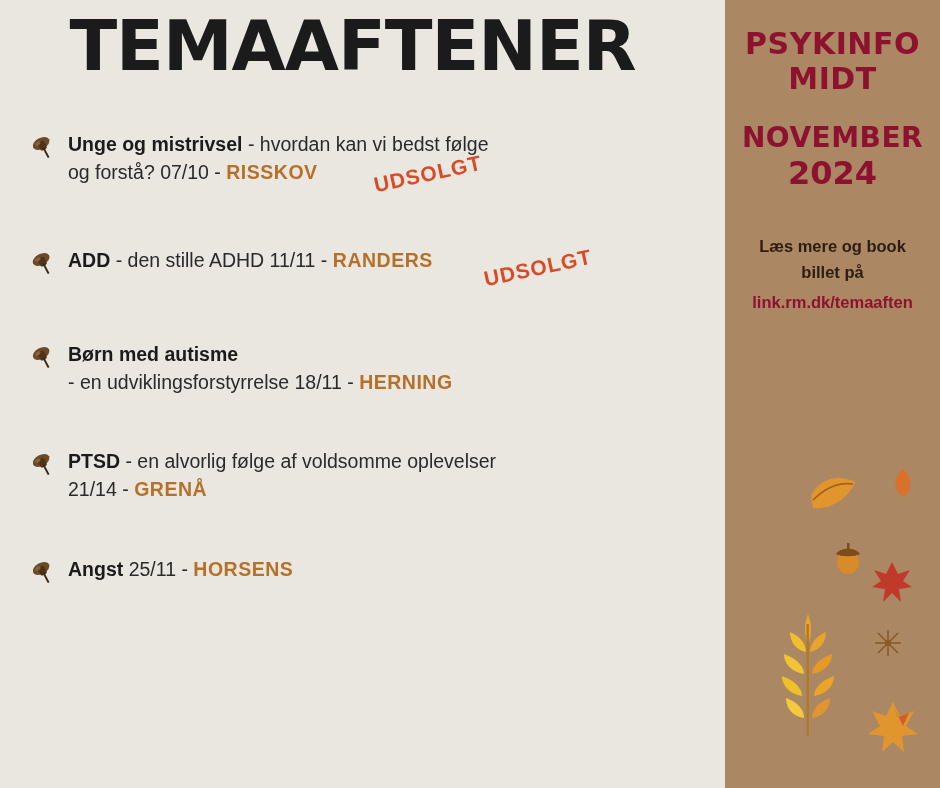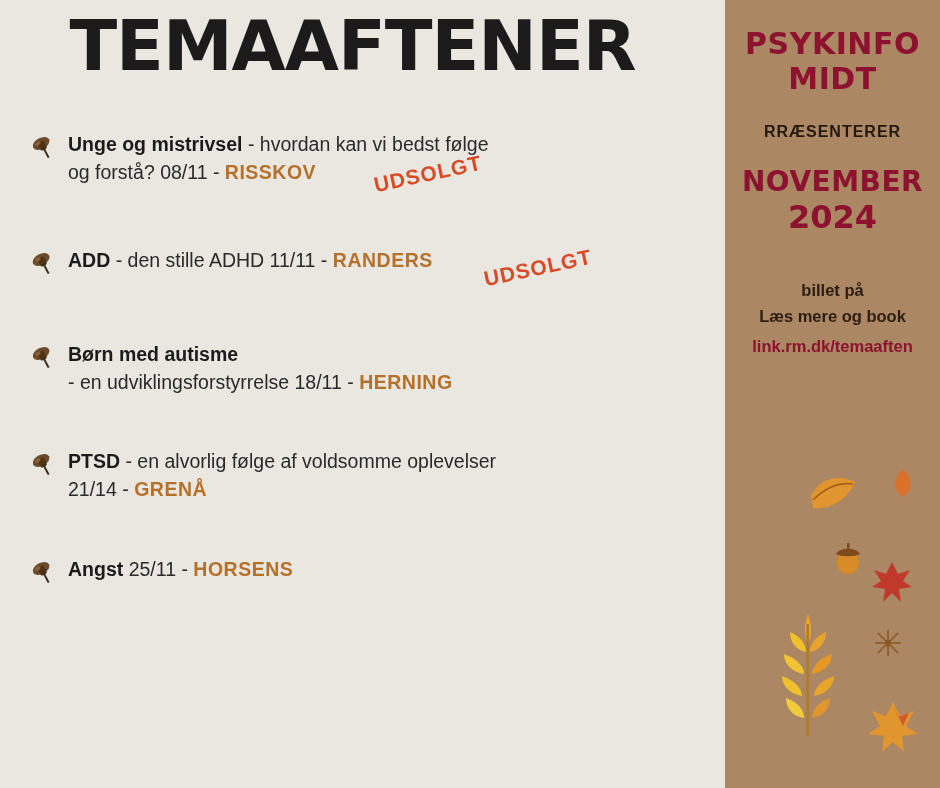--- a/index.html
+++ b/index.html
@@ -183,21 +183,21 @@
               <rect x="11.5" y="9" width="7" height="9" rx="2" fill="#4e3318"></rect>
               <rect x="14" y="16" width="2" height="11" fill="#3d2813"></rect>
               <ellipse cx="12" cy="9.5" rx="3" ry="1.8" fill="#8a6138"></ellipse>
             </g>
           </svg>
         </span>
         <div class="line">
           <span class="bold">Unge og mistrivsel</span><span> - hvordan kan vi bedst følge</span>
         </div>
         <div class="line second">
-          <span>og forstå? 08/11 - </span><span class="city">RISSKOV</span>
+          <span>og forstå? 07/10 - </span><span class="city">RISSKOV</span>
         </div>
         <span class="soldout" id="soldout-1">UDSOLGT</span>
       </div>
 
       <div class="event" id="event-2">
         <span class="pin">
           <svg width="30" height="30" viewBox="0 0 30 30">
             <g transform="rotate(-28 15 15)">
               <ellipse cx="15" cy="11" rx="9" ry="5.5" fill="#6b4a2a"></ellipse>
               <rect x="11.5" y="9" width="7" height="9" rx="2" fill="#4e3318"></rect>
@@ -269,28 +269,27 @@
     </div>
   </div>
 
   <div class="right">
 
     <div class="brand">
       <div>PSYKINFO</div>
       <div>MIDT</div>
     </div>
 
-    <div class="presents">RRÆSENTERER</div>
 
     <div class="month">NOVEMBER</div>
     <div class="year">2024</div>
 
     <div class="book">
+      <div>Læs mere og book</div>
       <div>billet på</div>
-      <div>Læs mere og book</div>
       <a class="booklink" href="#">link.rm.dk/temaaften</a>
     </div>
 
     <span class="leaf" style="left:80px; top:470px;">
       <svg width="56" height="44" viewBox="0 0 56 44">
         <path d="M6 26 C14 8, 34 4, 50 12 C44 28, 26 40, 8 38 Z" fill="#e0952f"></path>
         <path d="M8 30 C20 18, 34 12, 48 14" stroke="#a85f18" stroke-width="1.6" fill="none"></path>
       </svg>
     </span>
     <span class="leaf" style="left:165px; top:468px;">

